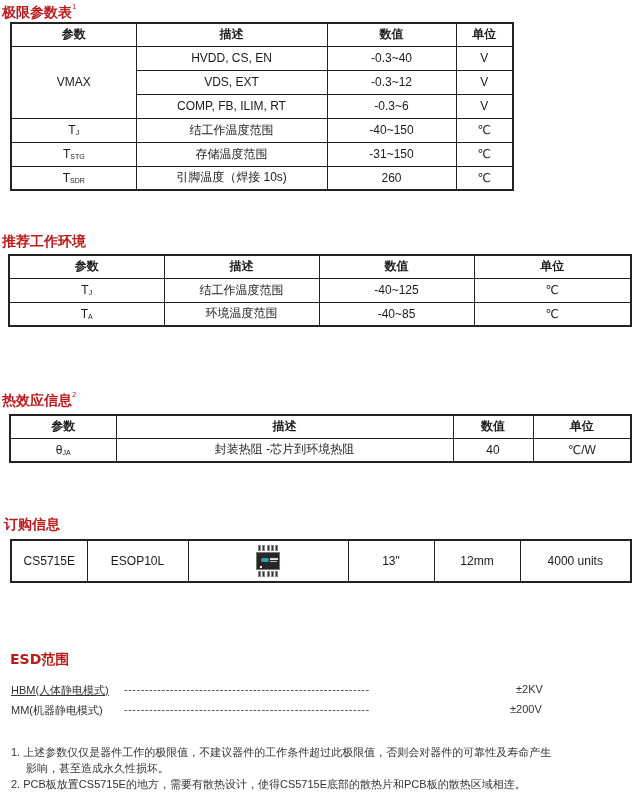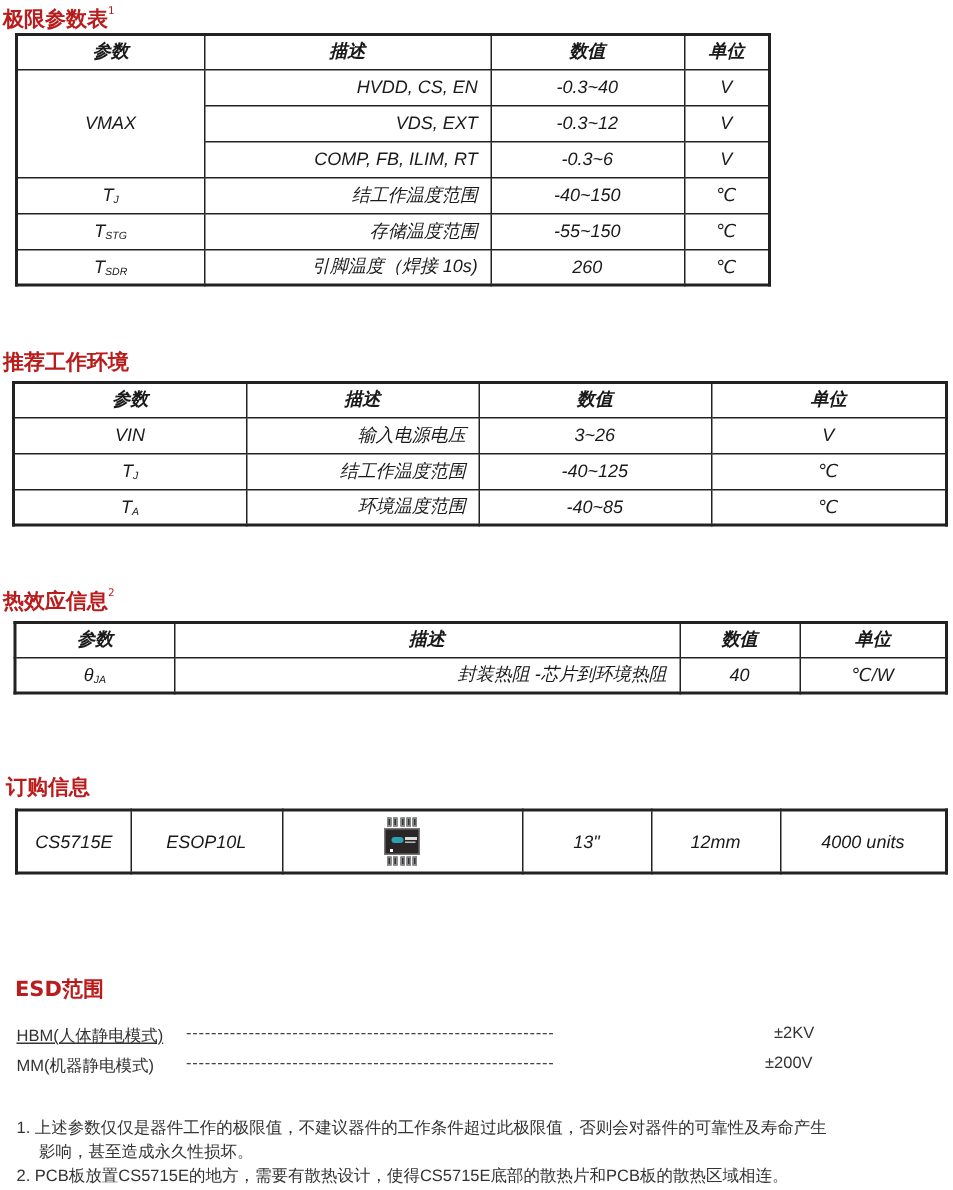--- a/index.html
+++ b/index.html
@@ -18,23 +18,23 @@
     font-size: 12px;
   }
   table td, table th {
     border: 1px solid #222; height: 24px; padding: 0 8px; vertical-align: middle;
   }
   table th {
     font-weight: bold; text-align: center; font-family: "DejaVu Sans", "Liberation Sans", sans-serif;
     font-size: 12px; height: 23px;
   }
   .c { text-align: center; }
-  .l { text-align: right; }
+  .l { text-align: center; }
   .tbl-outer { border: 2px solid #222; }
-  table.tbl-outer { border: 2px solid #222; font-style: italic; }
+  table.tbl-outer { border: 2px solid #222; }
   sub { font-size: 7px; vertical-align: -1px; }
   .chip {
     display: inline-block; position: relative; width: 26px; height: 34px; vertical-align: middle;
   }
   .chip .body {
     position: absolute; left: 1px; top: 8px; width: 24px; height: 18px; background: #2a2626;
     border: 1px solid #777;
   }
   .chip .pins-top, .chip .pins-bot {
     position: absolute; left: 3px; width: 20px; height: 6px; display: flex; justify-content: space-between;
@@ -97,21 +97,21 @@
   </tr>
   <tr>
     <td class="c"><span>T</span><sub>J</sub></td>
     <td class="l">结工作温度范围</td>
     <td class="c">-40~150</td>
     <td class="c">℃</td>
   </tr>
   <tr>
     <td class="c"><span>T</span><sub>STG</sub></td>
     <td class="l">存储温度范围</td>
-    <td class="c">-55~150</td>
+    <td class="c">-31~150</td>
     <td class="c">℃</td>
   </tr>
   <tr>
     <td class="c"><span>T</span><sub>SDR</sub></td>
     <td class="l">引脚温度（焊接 10s)</td>
     <td class="c">260</td>
     <td class="c">℃</td>
   </tr>
 </tbody>
   </table>
@@ -125,26 +125,20 @@
       <col style="width:155px">
       <col style="width:155px">
       <col style="width:157px">
     </colgroup>
   <tbody>
       <tr>
     <th>参数</th>
     <th>描述</th>
     <th>数值</th>
     <th>单位</th>
-  </tr>
-  <tr>
-    <td class="c"><span>VIN</span><sub></sub></td>
-    <td class="l">输入电源电压</td>
-    <td class="c">3~26</td>
-    <td class="c">V</td>
   </tr>
   <tr>
     <td class="c"><span>T</span><sub>J</sub></td>
     <td class="l">结工作温度范围</td>
     <td class="c">-40~125</td>
     <td class="c">℃</td>
   </tr>
   <tr>
     <td class="c"><span>T</span><sub>A</sub></td>
     <td class="l">环境温度范围</td>

